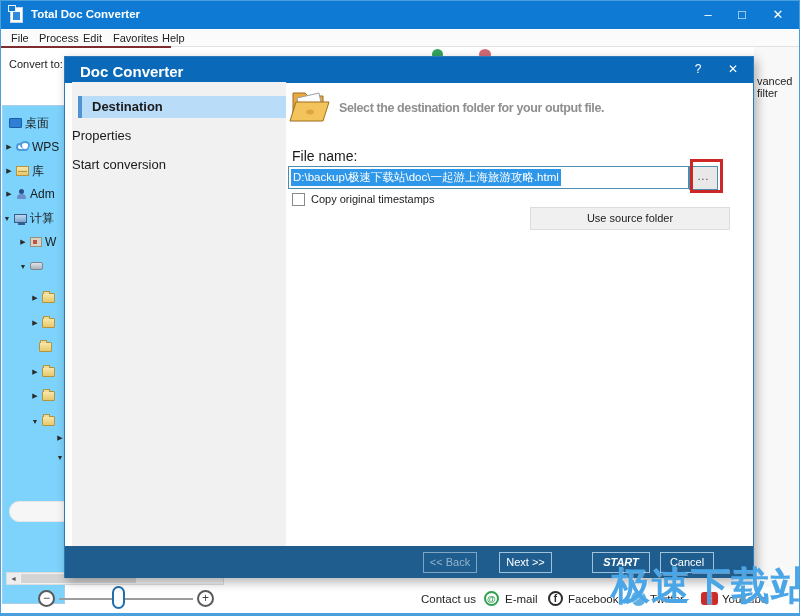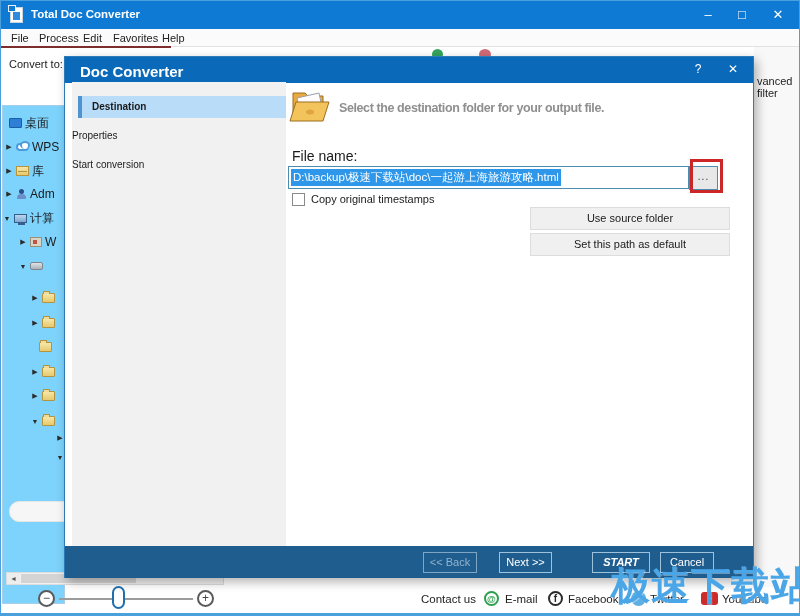--- a/index.html
+++ b/index.html
@@ -62,21 +62,21 @@
   .si-tw{background:#5fb0e0;}
   .si-yt{top:591px;width:17px;height:13px;border-radius:3px;background:#cc2b28;color:#fff;font-size:6px;line-height:13px;}
   .botborder{position:absolute;left:0;top:612px;width:800px;height:4px;background:#4aa0dc;}
 
   
   .dialog{position:absolute;left:63px;top:55px;width:690px;height:522px;background:#fff;border:1px solid #2d7ab8;box-shadow:3px 4px 10px rgba(0,0,0,.3);z-index:10;}
   .dtitle{position:absolute;left:0;top:0;width:100%;height:26px;background:#0a69b8;}
   .dtitle .txt{position:absolute;left:15px;top:6px;color:#fff;font-weight:bold;font-size:15px;}
   .dctl{position:absolute;top:5px;color:#fff;font-size:12px;width:20px;text-align:center;}
   .dsidebar{position:absolute;left:7px;top:25px;width:214px;height:464px;background:#f1f1f1;}
-  .sbitem{position:absolute;left:0;width:214px;height:22px;font-size:10px;color:#1a1a1a;line-height:22px;}
+  .sbitem{position:absolute;left:0;width:214px;height:22px;font-size:13px;color:#1a1a1a;line-height:22px;}
   .sbitem .lbl{}
   .sbitem.sel{left:6px;width:208px;background:#b9dcf8;}
   .sbitem.sel .accent{position:absolute;left:0;top:0;width:4px;height:22px;background:#4f93d2;}
   .sbitem.sel .lbl{font-weight:bold;margin-left:14px;}
   .dfoldericon{position:absolute;left:221px;top:27px;}
   .dheading{position:absolute;left:274px;top:44px;width:400px;font-size:12.5px;letter-spacing:-0.4px;font-weight:bold;color:#8f8f8f;}
   .filelabel{position:absolute;left:227px;top:91px;font-size:14px;color:#1a1a1a;}
   .fileinput{position:absolute;left:223px;top:109px;width:401px;height:23px;border:1px solid #4a8dae;background:#fff;overflow:hidden;}
   .fileinput .selected{display:inline-block;margin:2px 0 0 2px;padding:1px 2px;background:#2f97ea;color:#fff;font-size:11.5px;white-space:nowrap;}
   .browsebtn{position:absolute;left:624px;top:109px;width:29px;height:24px;background:#e8e8e8;border:1px solid #4a8dae;font-size:10px;color:#333;text-align:center;line-height:20px;letter-spacing:1px;}
@@ -238,21 +238,20 @@
     <span class="filelabel">File name:</span>
     <div class="fileinput">
       <span class="selected">D:\backup\极速下载站\doc\一起游上海旅游攻略.html</span>
     </div>
     <div class="browsebtn">...</div>
 
     <span class="cbox"></span>
     <span class="cblabel">Copy original timestamps</span>
 
     <div class="graybtn" style="top:150px;">Use source folder</div>
-    <div class="graybtn" style="top:176px;">Set this path as default</div>
 
     <div class="dfooter">
       <div class="fbtn disabled" style="left:358px;width:54px;">&lt;&lt; Back</div>
       <div class="fbtn" style="left:434px;width:53px;">Next &gt;&gt;</div>
       <div class="fbtn primary" style="left:527px;width:58px;font-style:italic;">START</div>
       <div class="fbtn" style="left:595px;width:54px;">Cancel</div>
     </div>
   </div>
 
   <div class="annotation"></div>

